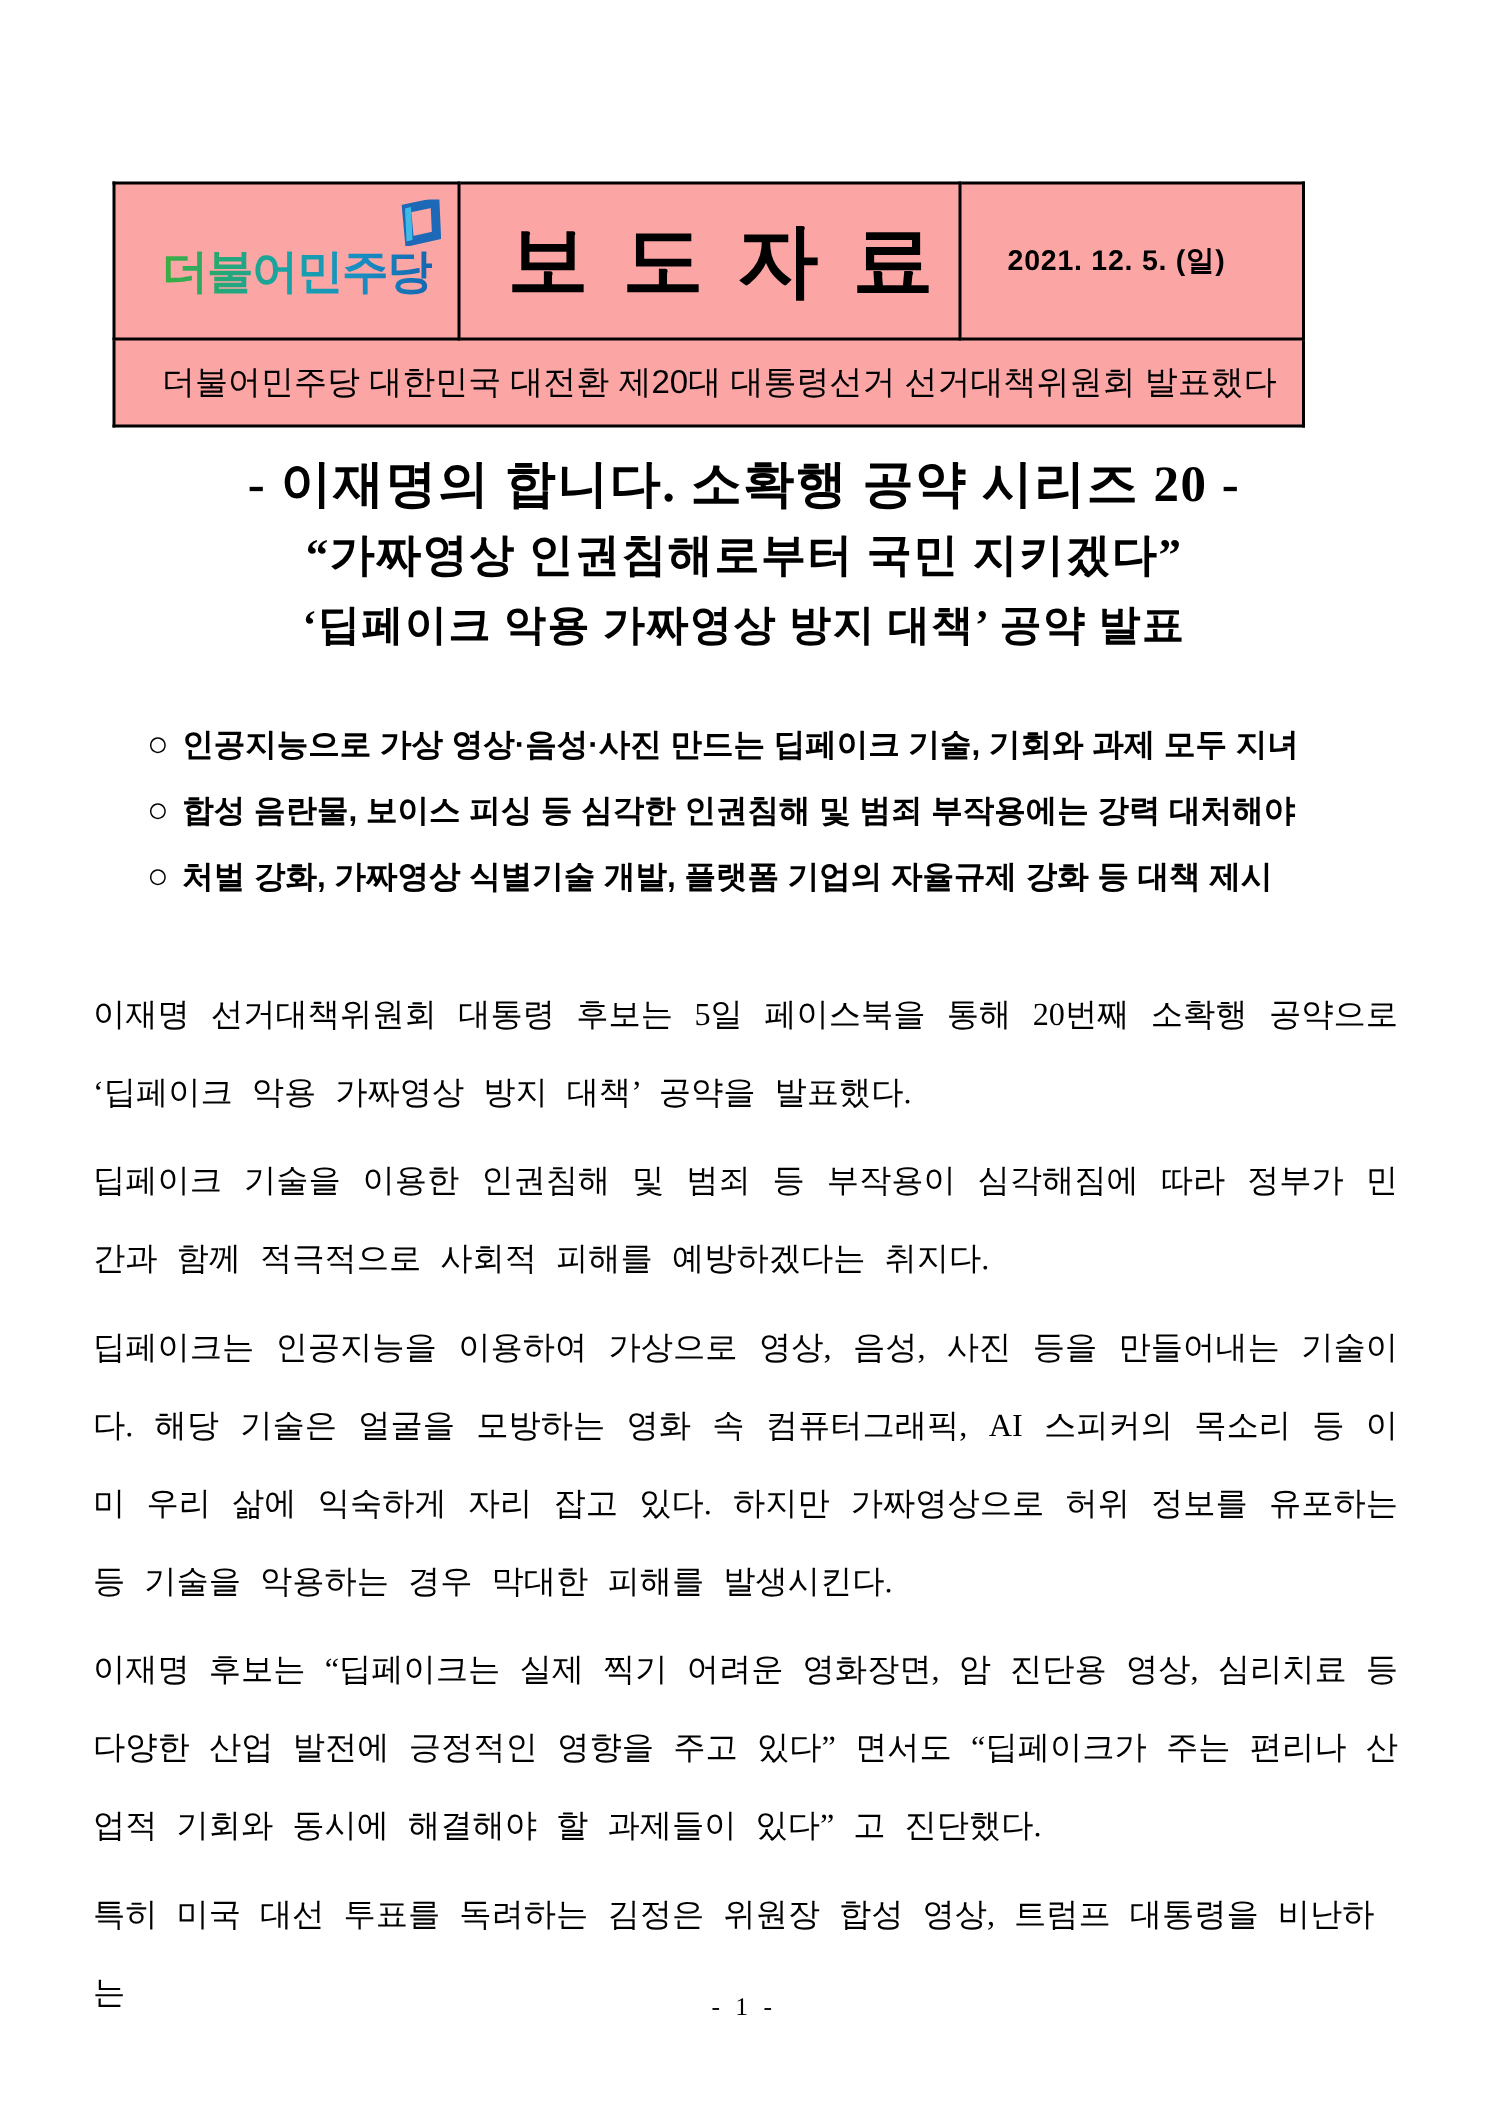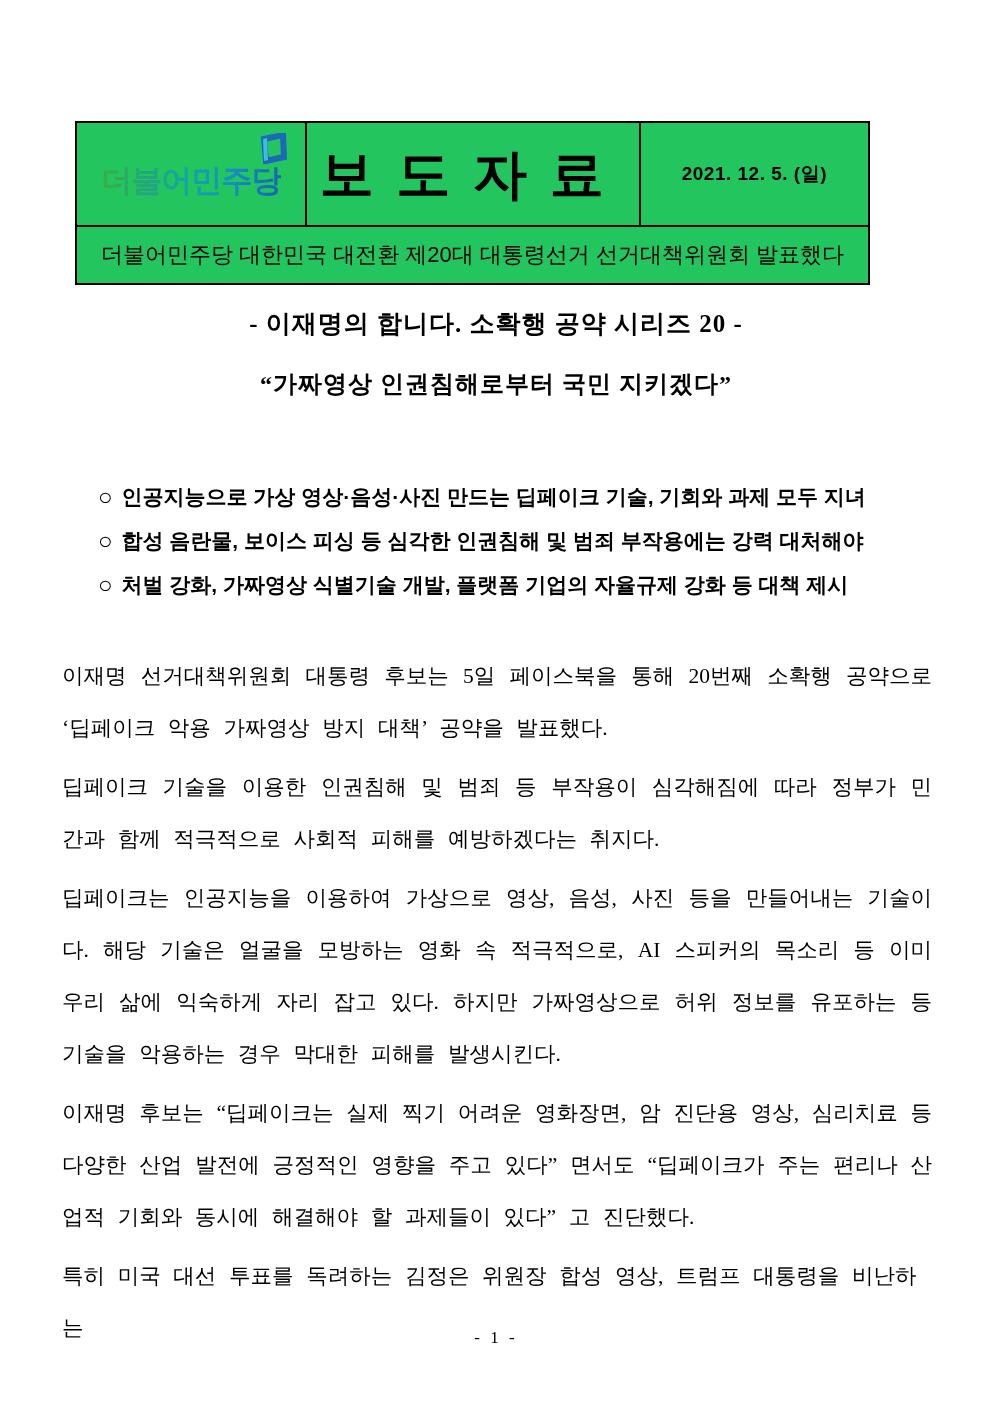--- a/index.html
+++ b/index.html
@@ -18,23 +18,24 @@
   .header-table {
     position: absolute;
     left: 75px;
     top: 121px;
     width: 795px;
     border-collapse: collapse;
     table-layout: fixed;
   }
   .header-table td {
     border: 2.5px solid #000000;
-    text-align: center;
+    text-align: left;
     vertical-align: middle;
-    background: #22c55e;
+    background: #fca5a5;
+    padding-left: 31px;
   }
   .cell-logo  { width: 221px; height: 104px; }
   .cell-title { width: 320px; }
   .cell-date  { width: 220px; }
   .cell-org   { height: 58px; }
 
   .doc-type {
     font-family: "Liberation Sans", "DejaVu Sans", sans-serif;
     font-size: 54px;
     font-weight: 900;
@@ -82,22 +83,22 @@
 
   
   .headline {
     position: absolute;
     left: 62px;
     right: 62px;
     top: 308px;
     text-align: center;
     font-weight: 700;
   }
-  .hl-line1 { font-size: 25px; line-height: 32px; margin-bottom: 27px; letter-spacing: 1px; }
-  .hl-line2 { font-size: 24px; line-height: 34px; margin-bottom: 13px; letter-spacing: 1px; }
+  .hl-line1 { font-size: 34px; line-height: 32px; margin-bottom: 14px; letter-spacing: 1px; }
+  .hl-line2 { font-size: 30px; line-height: 34px; margin-bottom: 13px; letter-spacing: 1px; }
   .hl-line3 { font-size: 28px; line-height: 34px; letter-spacing: 1px; }
 
   
   .bullets {
     position: absolute;
     left: 98px;
     right: 58px;
     top: 482px;
     list-style: none;
     font-family: Liberation Sans, sans-serif;
@@ -171,37 +172,38 @@
       <td class="cell-org" colspan="3">
         <span class="org-line">더불어민주당 대한민국 대전환 제20대 대통령선거 선거대책위원회 발표했다</span>
       </td>
     </tr>
   </tbody>
     </table>
 
   <div class="headline">
     <div class="hl-line1">- 이재명의 합니다. 소확행 공약 시리즈 20 -</div>
     <div class="hl-line2">“가짜영상 인권침해로부터 국민 지키겠다”</div>
+    <div class="hl-line3">‘딥페이크 악용 가짜영상 방지 대책’ 공약 발표</div>
   </div>
 
   <ul class="bullets">
     <li>
       <span class="bullet-marker">○</span><span>인공지능으로 가상 영상·음성·사진 만드는 딥페이크 기술, 기회와 과제 모두 지녀</span>
     </li>
     <li>
       <span class="bullet-marker">○</span><span>합성 음란물, 보이스 피싱 등 심각한 인권침해 및 범죄 부작용에는 강력 대처해야</span>
     </li>
     <li>
       <span class="bullet-marker">○</span><span>처벌 강화, 가짜영상 식별기술 개발, 플랫폼 기업의 자율규제 강화 등 대책 제시</span>
     </li>
   </ul>
 
   <div class="body-text">
     <p>이재명 선거대책위원회 대통령 후보는 5일 페이스북을 통해 20번째 소확행 공약으로 ‘딥페이크 악용 가짜영상 방지 대책’ 공약을 발표했다.</p>
     <p>딥페이크 기술을 이용한 인권침해 및 범죄 등 부작용이 심각해짐에 따라 정부가 민간과 함께 적극적으로 사회적 피해를 예방하겠다는 취지다.</p>
-    <p>딥페이크는 인공지능을 이용하여 가상으로 영상, 음성, 사진 등을 만들어내는 기술이다. 해당 기술은 얼굴을 모방하는 영화 속 적극적으로, AI 스피커의 목소리 등 이미 우리 삶에 익숙하게 자리 잡고 있다. 하지만 가짜영상으로 허위 정보를 유포하는 등 기술을 악용하는 경우 막대한 피해를 발생시킨다.</p>
+    <p>딥페이크는 인공지능을 이용하여 가상으로 영상, 음성, 사진 등을 만들어내는 기술이다. 해당 기술은 얼굴을 모방하는 영화 속 컴퓨터그래픽, AI 스피커의 목소리 등 이미 우리 삶에 익숙하게 자리 잡고 있다. 하지만 가짜영상으로 허위 정보를 유포하는 등 기술을 악용하는 경우 막대한 피해를 발생시킨다.</p>
     <p>이재명 후보는 “딥페이크는 실제 찍기 어려운 영화장면, 암 진단용 영상, 심리치료 등 다양한 산업 발전에 긍정적인 영향을 주고 있다” 면서도 “딥페이크가 주는 편리나 산업적 기회와 동시에 해결해야 할 과제들이 있다” 고 진단했다.</p>
     <p>특히 미국 대선 투표를 독려하는 김정은 위원장 합성 영상, 트럼프 대통령을 비난하는</p>
   </div>
 
   <div class="page-footer">- 1 -</div>
 
 </div>
 
 </body></html>

